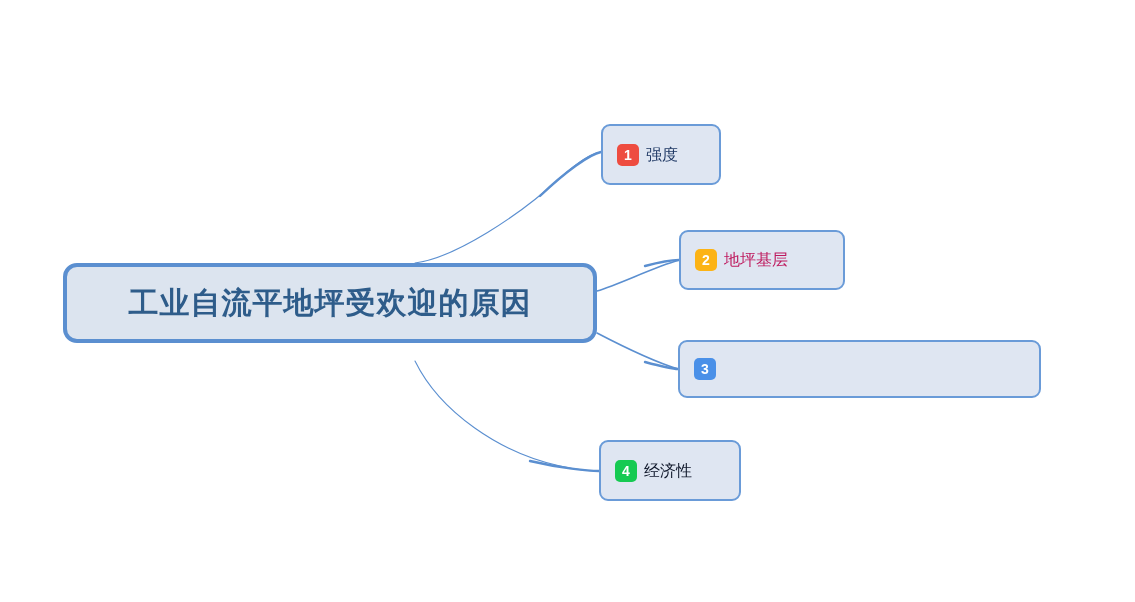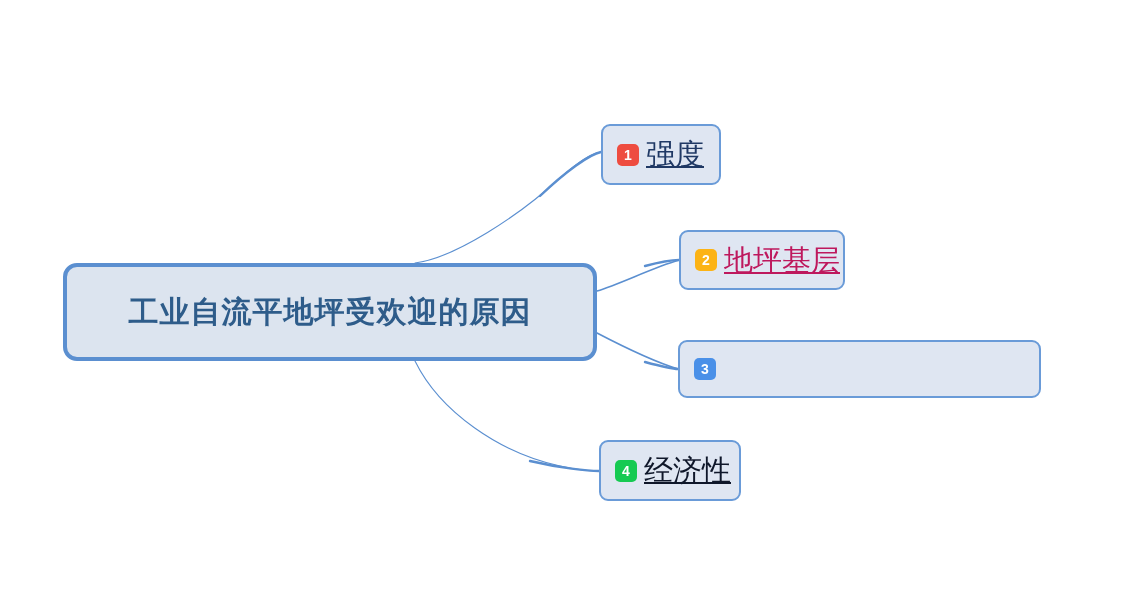--- a/index.html
+++ b/index.html
@@ -57,25 +57,24 @@
 
   .child-node {
     border-width: 2px;
     border-radius: 9px;
     background: #dfe6f2;
     border-color: #6a9bd8;
     padding-left: 14px;
     padding-right: 16px;
   }
   .child-label {
-    font-size: 29px;
+    font-size: 16px;
     color: #1f3864;
     line-height: 1;
     letter-spacing: 0px;
-    text-decoration: underline;
   }
 
   .badge {
     display: inline-flex;
     align-items: center;
     justify-content: center;
     width: 22px;
     height: 22px;
     border-radius: 5px;
     color: #ffffff;
@@ -104,21 +103,21 @@
       <path d="M 540 196 C 565 172 590 154 601 152" stroke-width="2.4" stroke="#5b8fd0"></path>
       <path d="M 597 291 C 620 284 652 268 679 260" stroke-width="1.6" stroke="#5b8fd0"></path>
       <path d="M 645 266 C 660 262 672 260 679 260" stroke-width="2.4" stroke="#5b8fd0"></path>
       <path d="M 597 333 C 620 345 652 361 678 369" stroke-width="1.6" stroke="#5b8fd0"></path>
       <path d="M 645 362 C 660 366 672 369 678 369" stroke-width="2.4" stroke="#5b8fd0"></path>
       <path d="M 415 361 C 440 412 500 453 560 466 C 578 470 592 471 599 471" stroke-width="1.1" stroke="#5b8fd0"></path>
       <path d="M 530 461 C 560 468 588 471 599 471" stroke-width="2.4" stroke="#5b8fd0"></path>
     </g>
   </svg>
 
-  <div class="node root-node" id="root-node" style="left: 63px; top: 263px; width: 534px; height: 98px; background: rgb(220, 228, 239); border-color: rgb(91, 143, 208);">
+  <div class="node root-node" id="root-node" style="left: 63px; top: 263px; width: 534px; height: 80px; background: rgb(220, 228, 239); border-color: rgb(91, 143, 208);">
     <span class="root-label" style="color: rgb(46, 92, 138);">工业自流平地坪受欢迎的原因</span>
   </div>
 
   <div class="node child-node" id="child-node-0" style="left: 601px; top: 124px; width: 120px; height: 61px; background: rgb(223, 230, 242); border-color: rgb(106, 155, 216);">
     <span class="badge" style="background: rgb(238, 76, 64);">1</span>
     <span class="child-label" style="color: rgb(31, 56, 100);">强度</span>
   </div>
 
   <div class="node child-node" id="child-node-1" style="left: 679px; top: 230px; width: 166px; height: 60px; background: rgb(223, 230, 242); border-color: rgb(106, 155, 216);">
     <span class="badge" style="background: rgb(252, 179, 21);">2</span>

